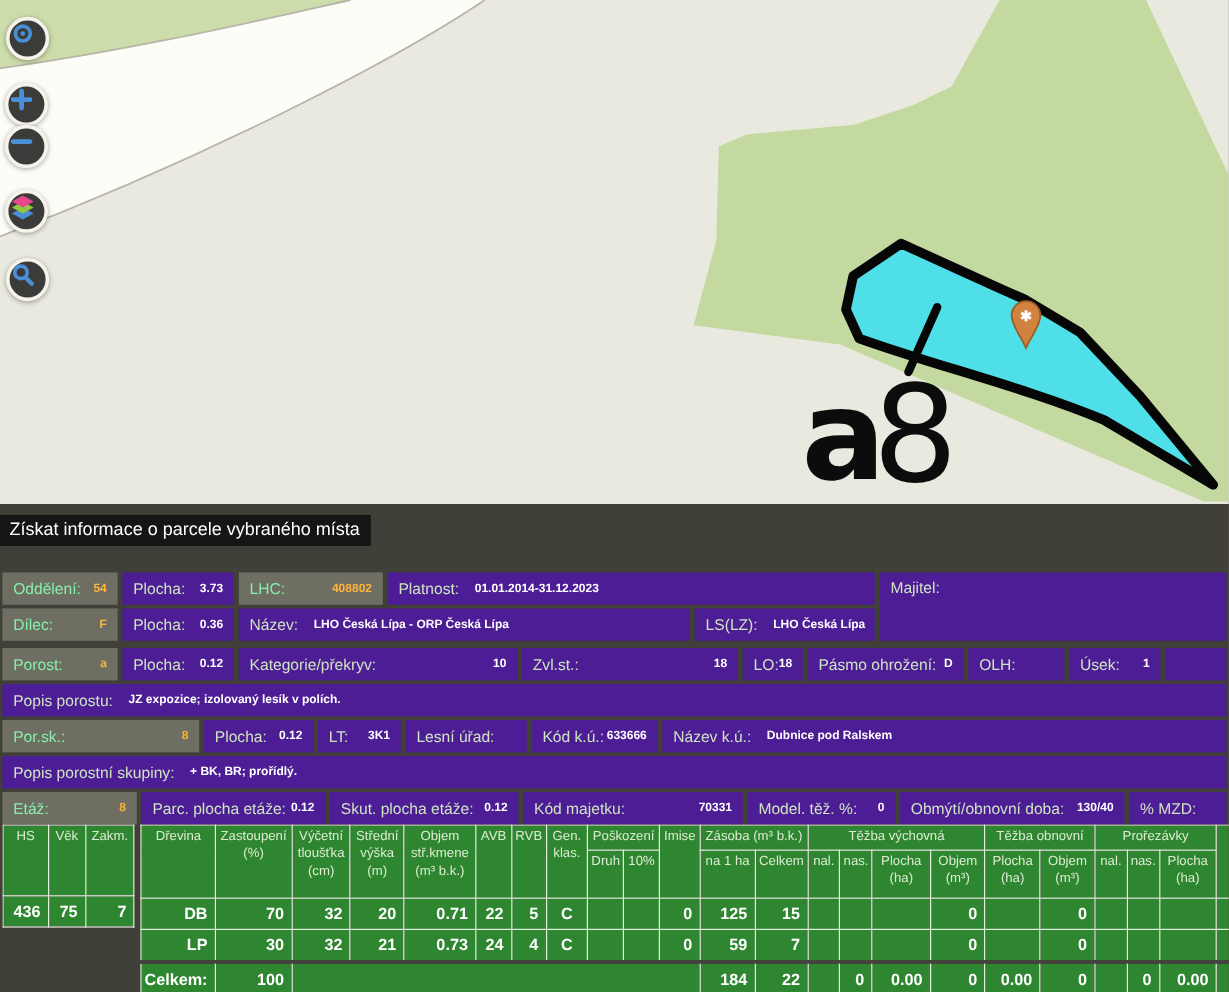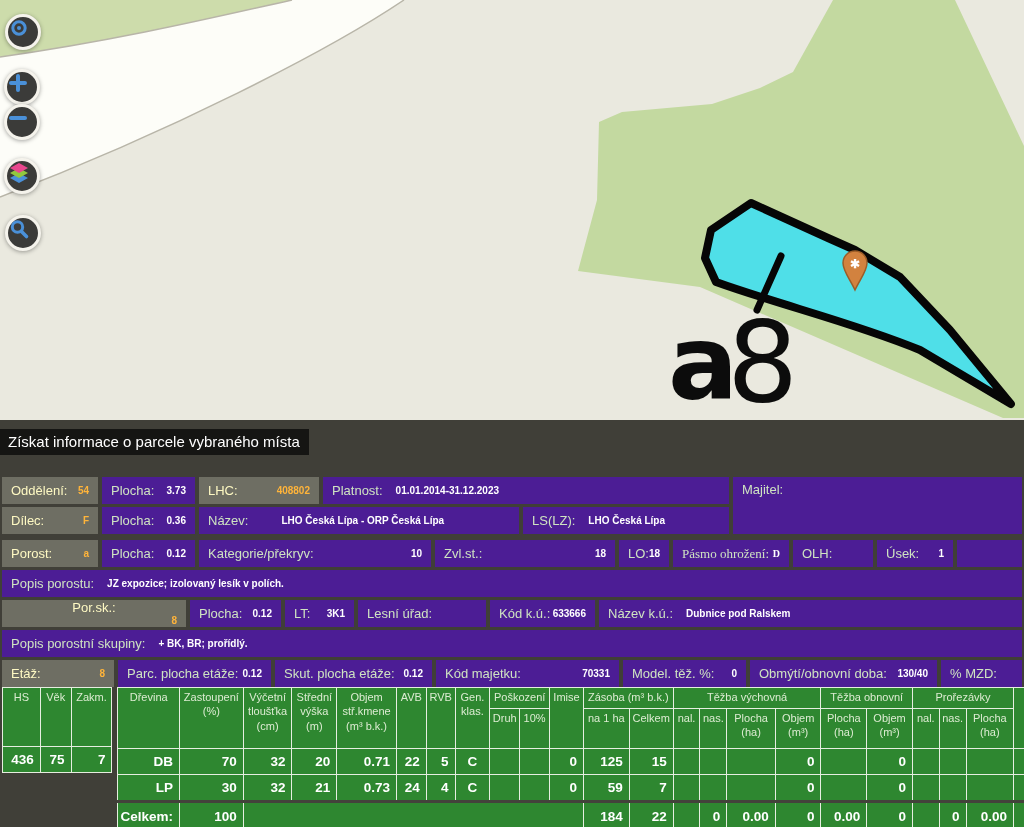--- a/index.html
+++ b/index.html
@@ -30,21 +30,21 @@
   .pairleft .irow{margin-bottom:3px;}
   .rowpair > .majitel{flex:1;height:57px;align-items:flex-start;padding-top:5px;}
   .box{
     display:flex;align-items:center;height:27px;padding:0 9px;
     box-sizing:border-box;font-size:13px;overflow:hidden;white-space:nowrap;
   }
   .box.green{background:#4c1d95;}
   .box.green .lbl{color:#cfe3c2;}
   .box.green .val{color:#ffffff;}
   .box.gray{background:#6e6e63;}
-  .box.gray .lbl{color:#fef9c3;}
+  .box.gray .lbl{color:#86efac;}
   .box.gray .val{color:#ffb43a;}
   .box .val{margin-left:auto;font-weight:bold;font-size:10px;}
   .box .val.left{margin-left:13px;}
   
   .tables{position:absolute;left:2px;top:267px;display:flex;gap:5px;align-items:flex-start;width:1030px;overflow:hidden;}
   table{border-collapse:collapse;table-layout:fixed;}
   th,td{
     border:1.5px solid #e6eee0;background:#2e8730;color:#fff;
     font-size:13.5px;font-weight:bold;padding:0 6px 0 2px;height:25px;
     text-align:right;overflow:hidden;white-space:nowrap;
@@ -143,21 +143,21 @@
           </div>
           <div class="irow">
             <div class="box gray" style="width: 96px;">
               <span class="lbl">Dílec:</span>
               <span class="val">F</span>
             </div>
             <div class="box green" style="width: 93px;">
               <span class="lbl">Plocha:</span>
               <span class="val">0.36</span>
             </div>
-            <div class="box green" style="width: 320px; gap: 20px;">
+            <div class="box green" style="width: 376px;">
               <span class="lbl">Název:</span>
               <span class="val left">LHO Česká Lípa - ORP Česká Lípa</span>
             </div>
             <div class="box green" style="flex: 1 1 0%;">
               <span class="lbl">LS(LZ):</span>
               <span class="val left">LHO Česká Lípa</span>
             </div>
           </div>
         </div>
         <div class="box green majitel" style="flex: 1 1 0%;">
@@ -179,21 +179,21 @@
           <span class="val">10</span>
         </div>
         <div class="box green" style="width: 180px;">
           <span class="lbl">Zvl.st.:</span>
           <span class="val">18</span>
         </div>
         <div class="box green" style="width: 50px;">
           <span class="lbl">LO:</span>
           <span class="val">18</span>
         </div>
-        <div class="box green" style="width: 116px; font-family: Liberation Serif, serif;">
+        <div class="box green" style="width: 130px;">
           <span class="lbl">Pásmo ohrožení:</span>
           <span class="val">D</span>
         </div>
         <div class="box green" style="width: 80px;">
           <span class="lbl">OLH:</span>
           <span class="val"></span>
         </div>
         <div class="box green" style="width: 76px;">
           <span class="lbl">Úsek:</span>
           <span class="val">1</span>
@@ -203,33 +203,33 @@
           <span class="val"></span>
         </div>
       </div>
       <div class="irow">
         <div class="box green" style="flex: 1 1 0%;">
           <span class="lbl">Popis porostu:</span>
           <span class="val left">JZ expozice; izolovaný lesík v polích.</span>
         </div>
       </div>
       <div class="irow">
-        <div class="box gray" style="width: 184px; flex-direction: column;">
+        <div class="box gray" style="width: 164px;">
           <span class="lbl">Por.sk.:</span>
           <span class="val">8</span>
         </div>
         <div class="box green" style="width: 91px;">
           <span class="lbl">Plocha:</span>
           <span class="val">0.12</span>
         </div>
         <div class="box green" style="width: 69px;">
           <span class="lbl">LT:</span>
           <span class="val">3K1</span>
         </div>
-        <div class="box green" style="width: 128px;">
+        <div class="box green" style="width: 101px;">
           <span class="lbl">Lesní úřad:</span>
           <span class="val"></span>
         </div>
         <div class="box green" style="width: 105px;">
           <span class="lbl">Kód k.ú.:</span>
           <span class="val">633666</span>
         </div>
         <div class="box green" style="flex: 1 1 0%;">
           <span class="lbl">Název k.ú.:</span>
           <span class="val left">Dubnice pod Ralskem</span>

